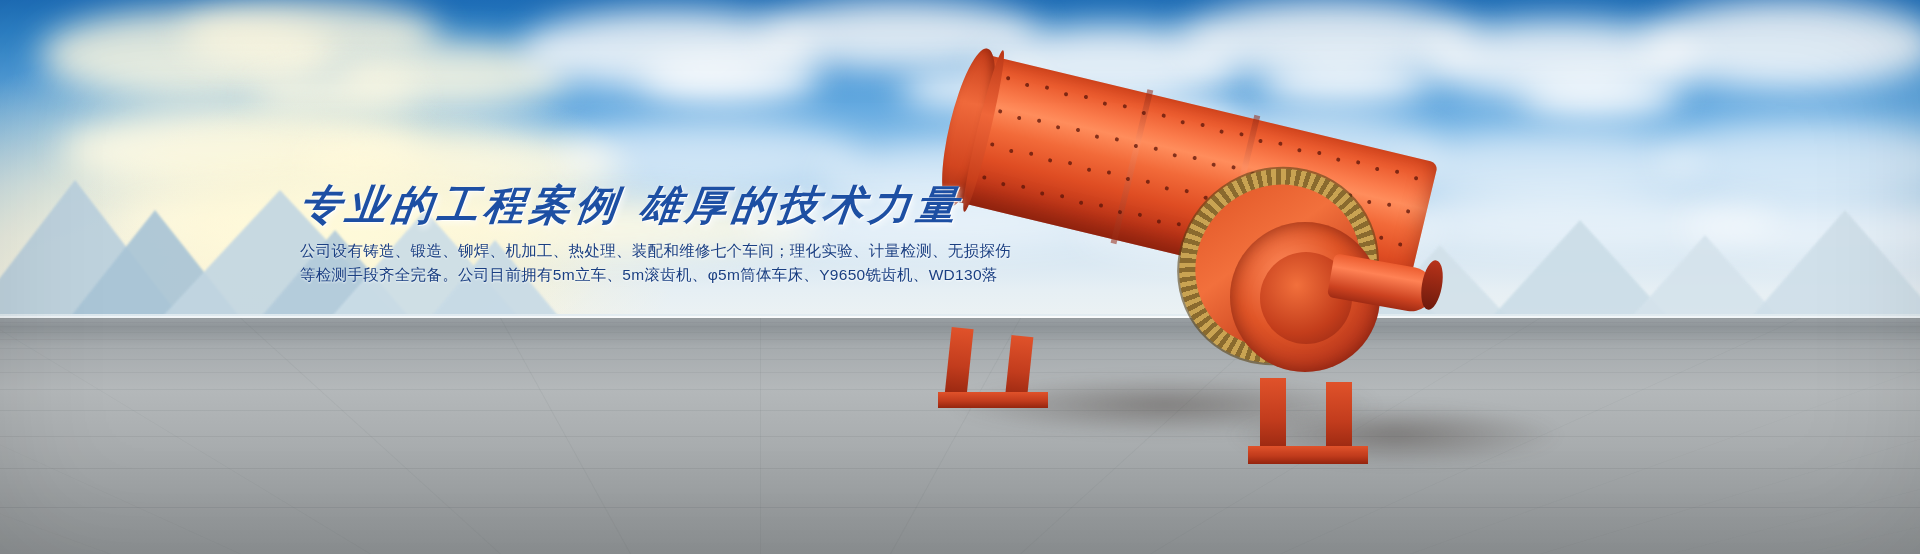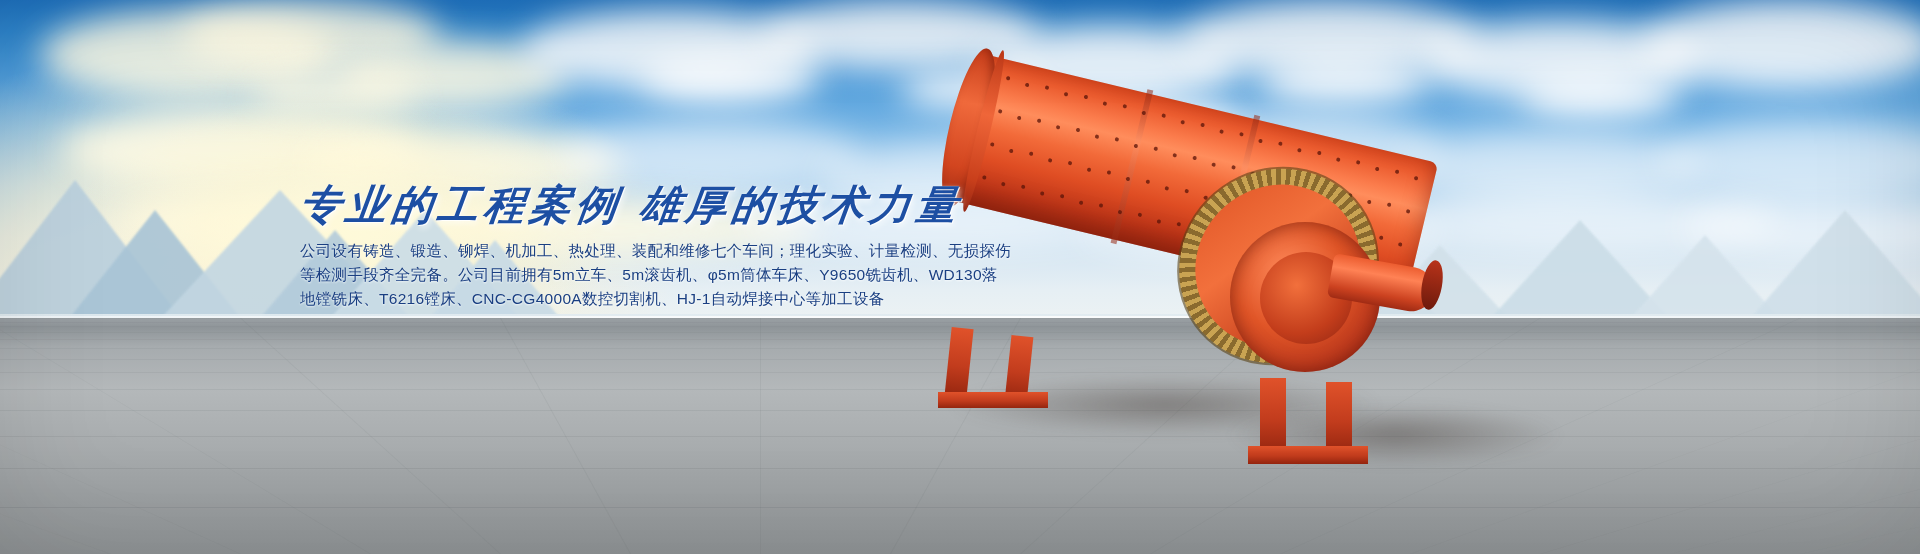--- a/index.html
+++ b/index.html
@@ -390,18 +390,17 @@
     <div class="pier" style="left:318px;top:296px;width:120px;height:18px;"></div>
   </div>
 
   <div class="copy">
     <div class="headline">
       <span>专业的工程案例</span><span class="gap"></span><span>雄厚的技术力量</span>
     </div>
     <div class="para">
       <div>公司设有铸造、锻造、铆焊、机加工、热处理、装配和维修七个车间；理化实验、计量检测、无损探伤</div>
       <div>等检测手段齐全完备。公司目前拥有5m立车、5m滚齿机、φ5m筒体车床、Y9650铣齿机、WD130落</div>
-      <div>地镗铣床、T6216镗床、CNC-CG4000A数控切割机、HJ-1自动焊接中心等加工设备</div>
     </div>
   </div>
 
   <div class="vignette"></div>
 </div>
 
 </body></html>

